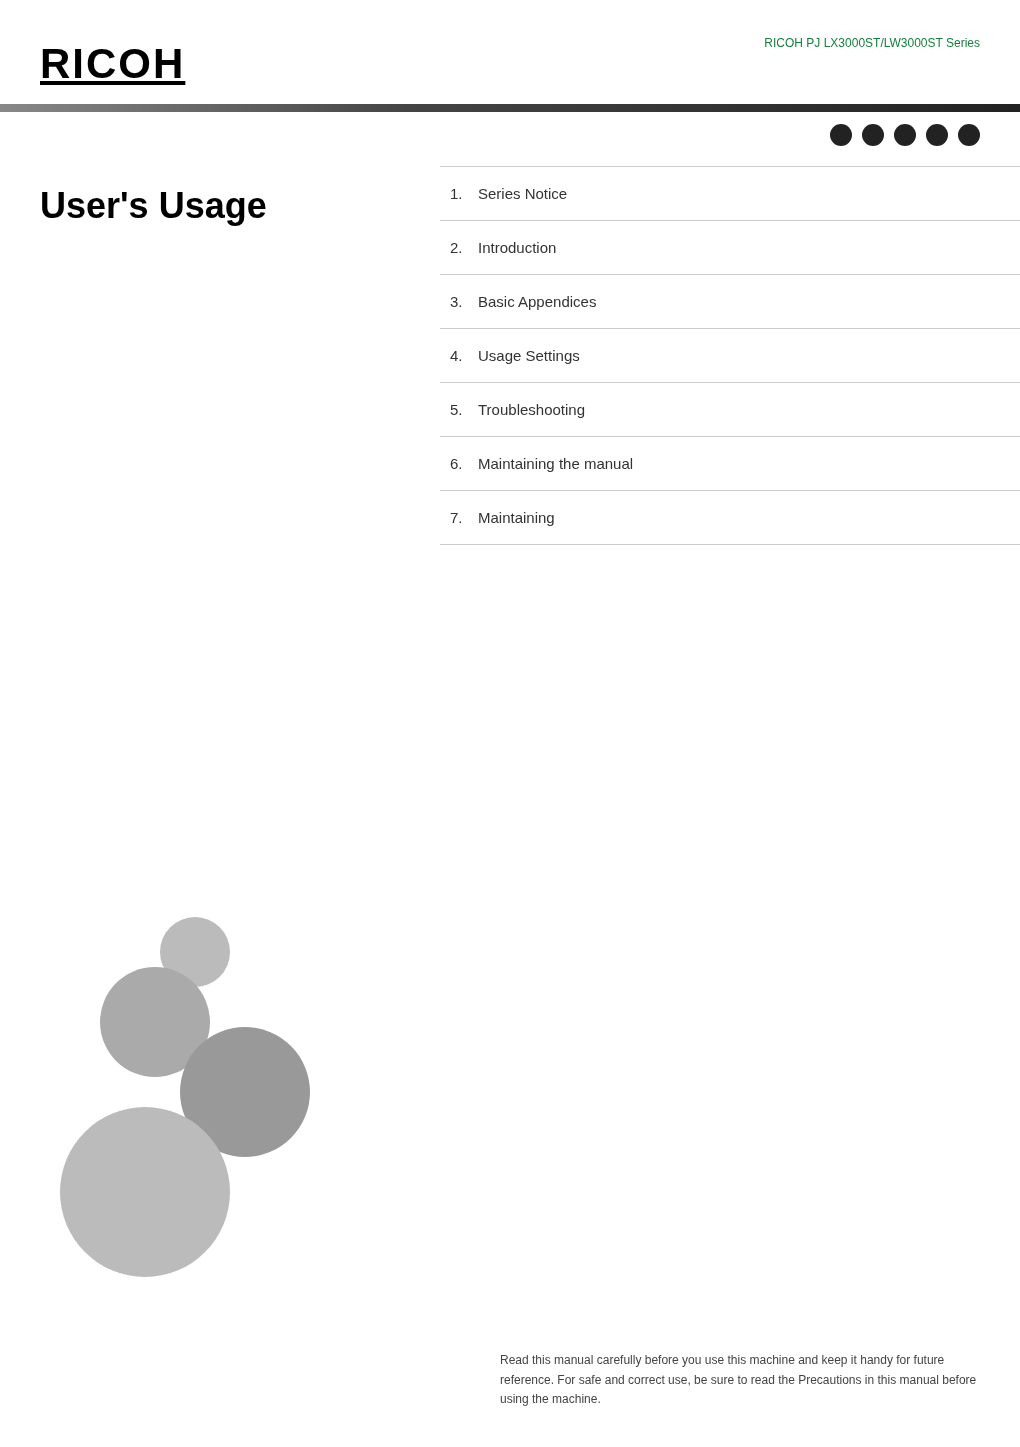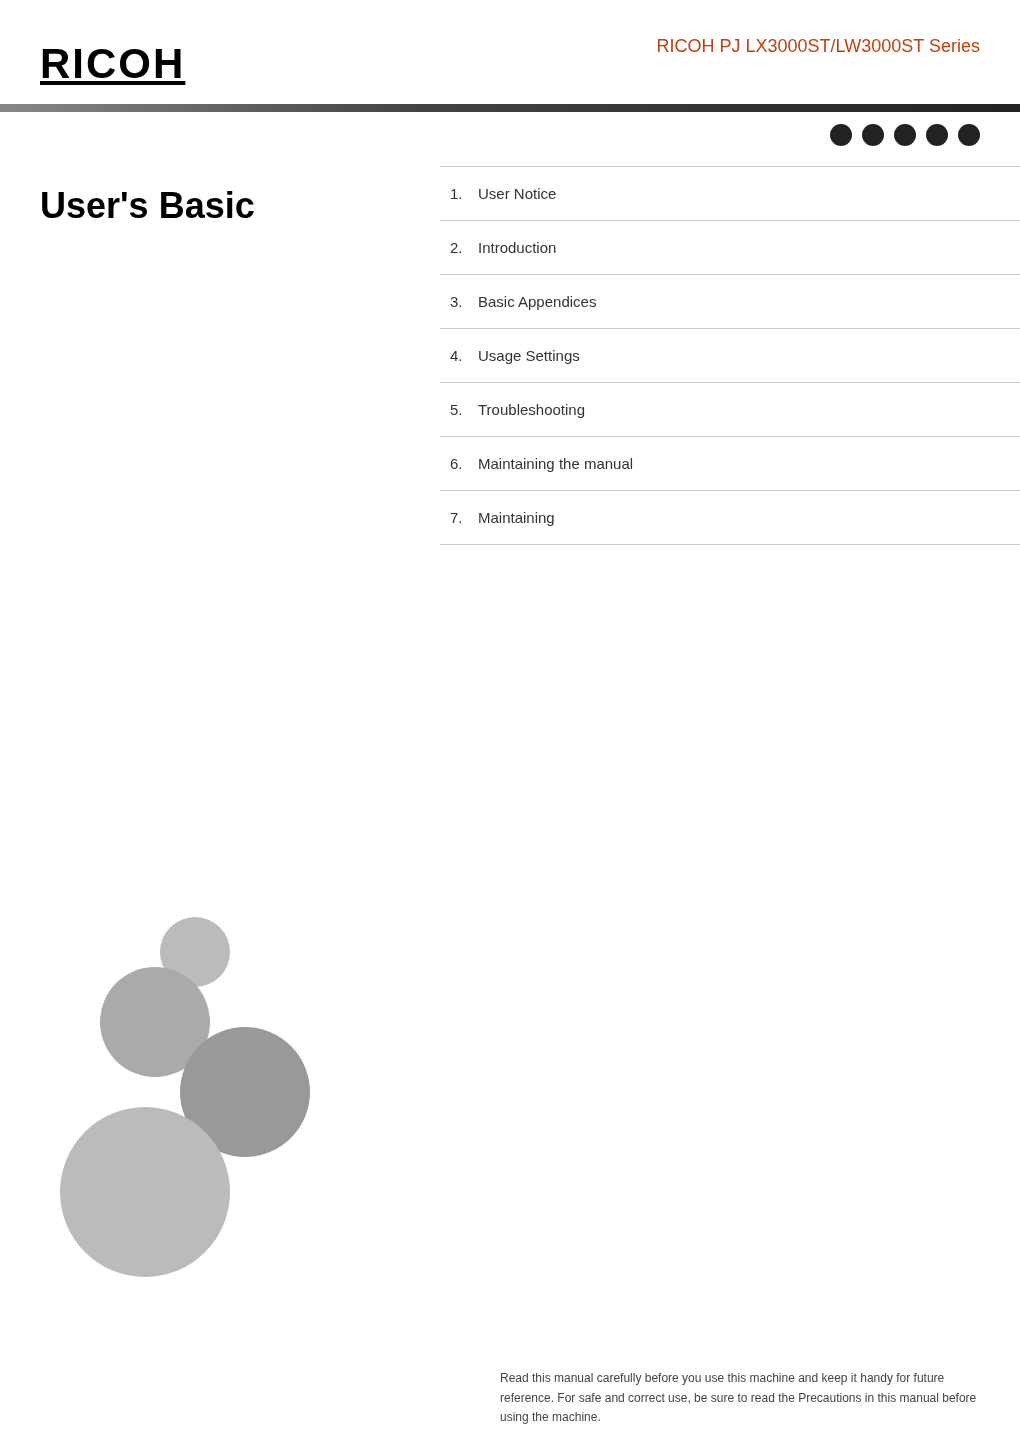--- a/index.html
+++ b/index.html
@@ -34,22 +34,22 @@
       margin-top: 12px;
       text-decoration: underline;
     }
 
     .product-title {
       text-align: right;
       margin-top: 8px;
     }
 
     .product-title .line1 {
-      font-size: 18px;
-      color: #c2410c;
+      font-size: 12px;
+      color: #15803d;
       font-weight: normal;
     }
 
     .product-title .line2 {
       font-size: 18px;
       color: #222;
       font-weight: normal;
     }
 
     
@@ -167,21 +167,21 @@
       height: 170px;
       border-radius: 50%;
       background: #bbb;
       top: 200px;
       left: 30px;
     }
 
     
     .footer-text {
       position: absolute;
-      bottom: 20px;
+      bottom: 38px;
       right: 40px;
       width: 480px;
       font-size: 12px;
       color: #444;
       line-height: 1.6;
       text-align: left;
     }
   </style>
 </head>
 <body>
@@ -199,27 +199,27 @@
   <div class="dot"></div>
   <div class="dot"></div>
   <div class="dot"></div>
   <div class="dot"></div>
   <div class="dot"></div>
 </div>
 
 <div class="main-content">
 
   <div class="left-panel">
-    <div class="manual-title">User's Basic</div>
+    <div class="manual-title">User's Usage</div>
   </div>
 
   <div class="toc-panel">
     <div class="toc-item">
       <span class="number">1.</span>
-      <span>User Notice</span>
+      <span>Series Notice</span>
     </div>
     <div class="toc-item">
       <span class="number">2.</span>
       <span>Introduction</span>
     </div>
     <div class="toc-item">
       <span class="number">3.</span>
       <span>Basic Appendices</span>
     </div>
     <div class="toc-item">

